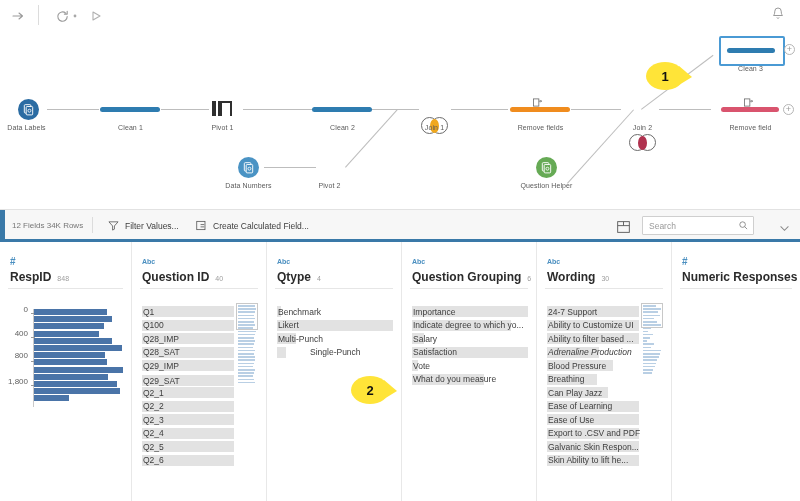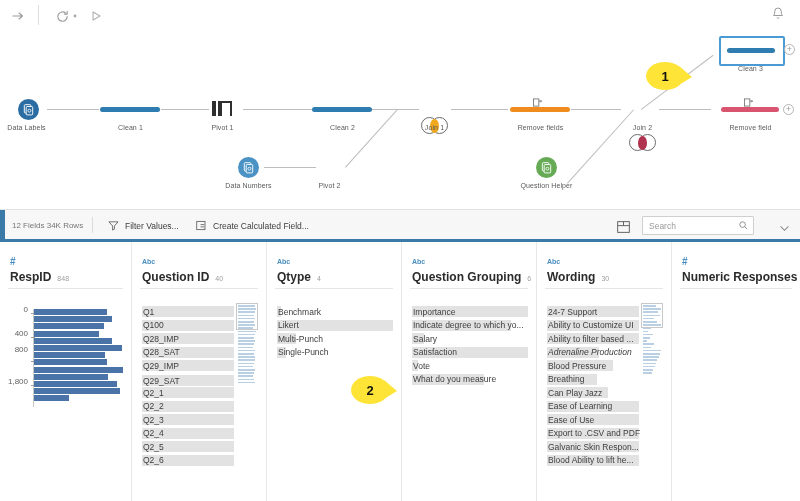--- a/index.html
+++ b/index.html
@@ -275,21 +275,21 @@
         <span class="p-name">RespID</span>
         <span class="p-count">848</span>
       </div>
       <div class="p-rule"></div>
       <div class="hist" style="left:0;top:62px;width:132px;height:110px;">
         <div class="hist-axis" style="left:33px;top:5px;height:98px;"></div>
         <div class="hlabel" style="left:0;top:1px;width:28px;">0</div>
         <div class="tick" style="left:31px;top:9px;"></div>
         <div class="hlabel" style="left:0;top:25px;width:28px;">400</div>
         <div class="tick" style="left:31px;top:33px;"></div>
-        <div class="hlabel" style="left:0;top:41px;width:28px;text-align:right;">800</div>
+        <div class="hlabel" style="left:0;top:47px;width:28px;text-align:right;">800</div>
         <div class="tick" style="left:31px;top:57px;"></div>
         <div class="hlabel" style="left:0;top:73px;width:28px;">1,800</div>
         <div class="tick" style="left:31px;top:81px;"></div>
         <div id="respid-bars">
             <div class="hbar" style="left: 34px; top: 5px; width: 72.54px;"></div>
             <div class="hbar" style="left: 34px; top: 12.2px; width: 78.12px;"></div>
             <div class="hbar" style="left: 34px; top: 19.4px; width: 69.75px;"></div>
             <div class="hbar" style="left: 34px; top: 26.6px; width: 65.1px;"></div>
             <div class="hbar" style="left: 34px; top: 33.8px; width: 78.12px;"></div>
             <div class="hbar" style="left: 34px; top: 41px; width: 88.35px;"></div>
@@ -406,21 +406,21 @@
           <div class="cat-row" style="position: relative;">
             <div class="cat-bar" style="width: 116px;"></div>
             <div class="cat-txt" style="position: absolute;">Likert</div>
           </div>
           <div class="cat-row" style="position: relative;">
             <div class="cat-bar" style="width: 18.56px;"></div>
             <div class="cat-txt" style="position: absolute;">Multi-Punch</div>
           </div>
           <div class="cat-row" style="position: relative;">
             <div class="cat-bar" style="width: 9.28px;"></div>
-            <div class="cat-txt" style="position: absolute;">Single-Punch</div>
+            <div class="cat-txt" style="position: absolute; margin-left: 32px;">Single-Punch</div>
           </div>
         </div>
 
       <div class="callout" style="left:84px;top:134px;width:38px;height:28px;">
         <span>2</span>
         <svg style="position:absolute;left:33px;top:4px;" width="14" height="20" viewBox="0 0 14 20">
             <path d="M0 0 L13 11 L0 19 Z" fill="#ffe438"></path>
           </svg>
       </div>
     </div>
@@ -507,21 +507,21 @@
           <div class="cat-row" style="position: relative;">
             <div class="cat-bar" style="width: 92px;"></div>
             <div class="cat-txt" style="position: absolute;">Export to .CSV and PDF</div>
           </div>
           <div class="cat-row" style="position: relative;">
             <div class="cat-bar" style="width: 92px;"></div>
             <div class="cat-txt" style="position: absolute;">Galvanic Skin Respon...</div>
           </div>
           <div class="cat-row" style="position: relative;">
             <div class="cat-bar" style="width: 92px;"></div>
-            <div class="cat-txt" style="position: absolute;">Blood Ability to lift he...</div>
+            <div class="cat-txt" style="position: absolute;">Skin Ability to lift he...</div>
           </div>
         </div>
       <div class="mini-dist" id="mini-4" style="left:106px;top:63px;width:18px;height:72px;">
           <i style="top: 0px; width: 70%;"></i>
           <i style="top: 3.2px; width: 100%;"></i>
           <i style="top: 6.4px; width: 85%;"></i>
           <i style="top: 9.6px; width: 95%;"></i>
           <i style="top: 12.8px; width: 60%;"></i>
           <i style="top: 16px; width: 78%;"></i>
           <i style="top: 19.2px; width: 100%;"></i>

